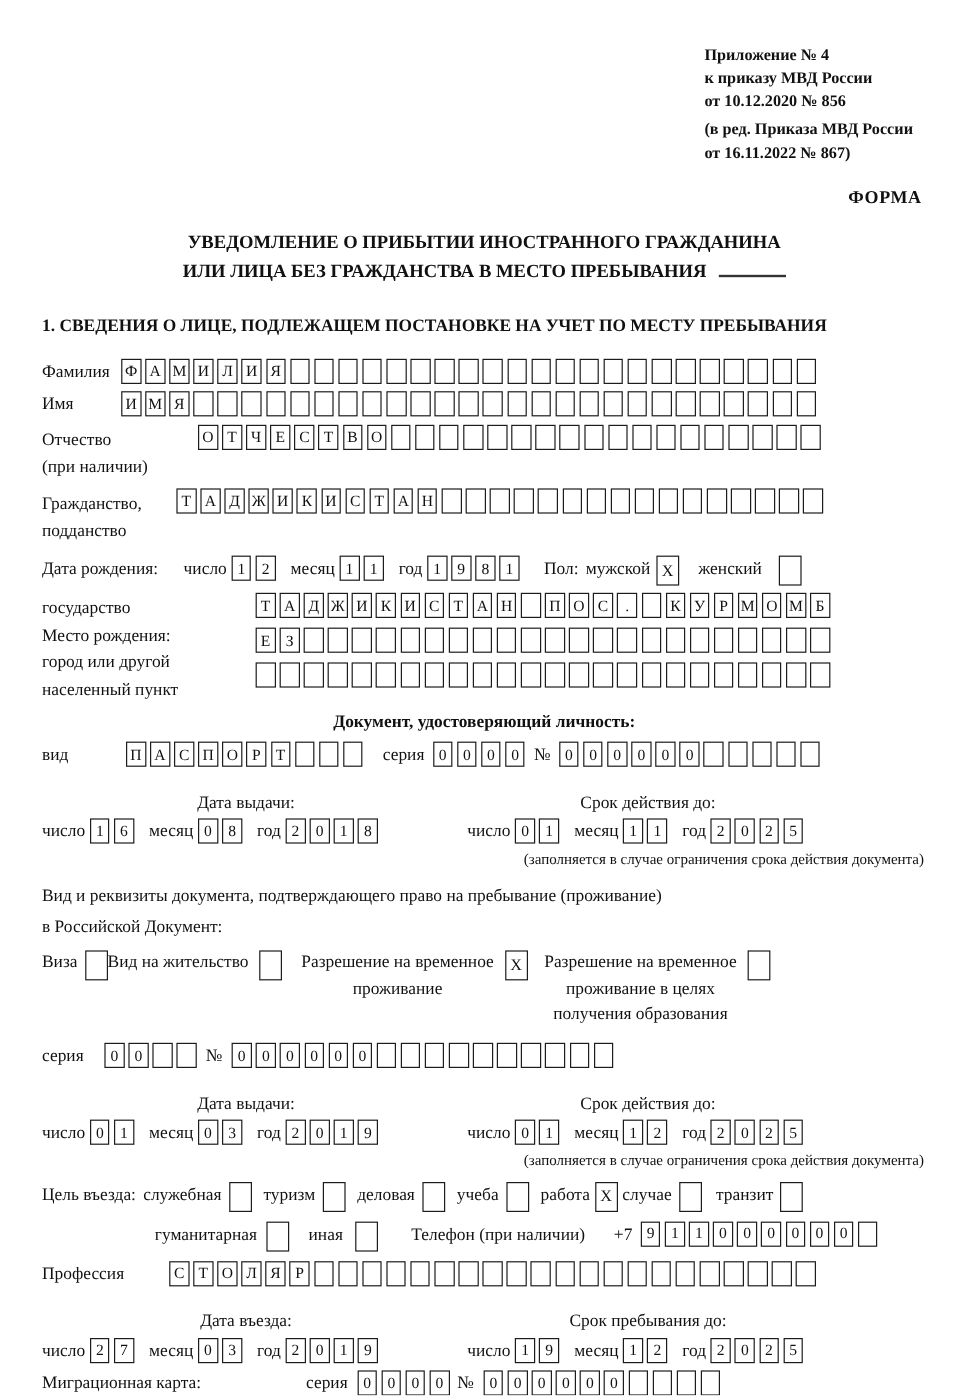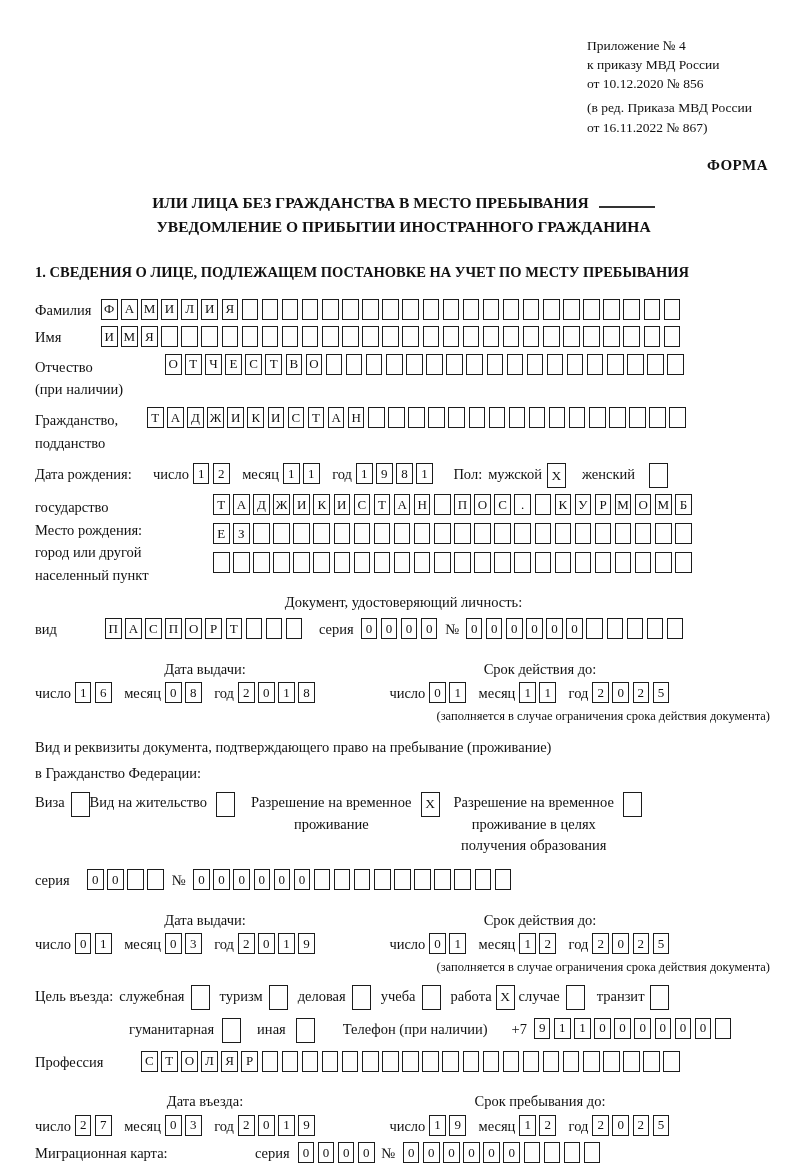--- a/index.html
+++ b/index.html
@@ -3,42 +3,42 @@
 <meta charset="utf-8">
 <style>
   html,body{margin:0;padding:0;background:#fff;}
   .page{
     position:relative;width:800px;height:1163px;box-sizing:border-box;
     background:#fff;color:#111;overflow:hidden;
     padding:36px 28px 0 35px;
     font-family:"Liberation Serif","DejaVu Serif",serif;
     font-size:14.5px;line-height:1.35;
   }
-  .annex{margin-left:552px;font-size:13.5px;line-height:1.42;}
+  .annex{margin-left:552px;font-size:13.5px;line-height:1.42;font-weight:bold;}
   .annex .gap{height:5px;}
   .forma{text-align:right;font-weight:bold;font-size:15px;margin-top:18px;padding-right:4px;letter-spacing:.5px;}
   .title{text-align:center;font-weight:bold;font-size:15.5px;margin-top:16px;line-height:1.55;}
   .uline{display:inline-block;width:56px;height:13px;border-bottom:2px solid #333;margin-left:10px;}
   .section{font-weight:bold;font-size:14.5px;margin-top:24px;margin-bottom:16px;}
   .row{display:flex;align-items:flex-start;margin-bottom:6px;flex-wrap:nowrap;}
   .lbl{flex:none;padding-top:2px;}
   .lblcol{flex:none;line-height:22.6px;padding-top:2px;}
   .cells{display:inline-flex;flex:none;}
   .cell{
     flex:none;display:inline-flex;align-items:center;justify-content:center;
     width:14.5px;height:19px;border:1.6px solid #1c1c1c;margin-right:3.6px;
     font-size:13px;
   }
   .cb{
     flex:none;display:inline-flex;align-items:center;justify-content:center;
     width:17px;height:23px;border:1.6px solid #1c1c1c;font-size:13.5px;
   }
   .cellrows>.cells{margin-bottom:8px;}
   .ctr{text-align:center;margin-top:14px;}
-  .b{font-weight:normal;text-align:center;}
+  .b{font-weight:bold;text-align:center;}
   .small{font-size:12.5px;}
   .dg{display:inline-flex;align-items:flex-start;flex:none;}
   .dg .dlbl{margin-right:4px;padding-top:2px;flex:none;}
   .dg .cells{margin-right:9px;}
   .titlesrow{display:flex;margin-bottom:3px;}
   .note-r{text-align:right;margin:-2px 2px 9px 0;}
   .opt{display:flex;align-items:flex-start;flex:none;}
   .optlines{text-align:center;line-height:1.5;margin-right:9px;}
   .spacer{flex:none;}
 </style>
@@ -52,22 +52,22 @@
     <div>к приказу МВД России</div>
     <div>от 10.12.2020 № 856</div>
     <div class="gap"></div>
     <div>(в ред. Приказа МВД России</div>
     <div>от 16.11.2022 № 867)</div>
   </div>
 
   <div class="forma">ФОРМА</div>
 
   <div class="title">
+    <div>УВЕДОМЛЕНИЕ О ПРИБЫТИИ ИНОСТРАННОГО ГРАЖДАНИНА</div>
     <div><span>ИЛИ ЛИЦА БЕЗ ГРАЖДАНСТВА В МЕСТО ПРЕБЫВАНИЯ</span><span class="uline"></span></div>
-    <div>УВЕДОМЛЕНИЕ О ПРИБЫТИИ ИНОСТРАННОГО ГРАЖДАНИНА</div>
   </div>
 
   <div class="section">1. СВЕДЕНИЯ О ЛИЦЕ, ПОДЛЕЖАЩЕМ ПОСТАНОВКЕ НА УЧЕТ ПО МЕСТУ ПРЕБЫВАНИЯ</div>
 
   <div class="row">
     <span class="lbl" style="width:66px">Фамилия</span>
     <span class="cells">
         <span class="cell">Ф</span>
         <span class="cell">А</span>
         <span class="cell">М</span>
@@ -410,21 +410,21 @@
           <span class="cell">2</span>
           <span class="cell">5</span>
         </span>
     </span>
   </div>
 
   <div class="note-r small">(заполняется в случае ограничения срока действия документа)</div>
 
   <div style="line-height:1.8">
     <div>Вид и реквизиты документа, подтверждающего право на пребывание (проживание)</div>
-    <div>в Гражданство Федерации:</div>
+    <div>в Российской Документ:</div>
   </div>
 
   <div class="row" style="margin-top:6px;margin-bottom:12px">
     <span class="opt">
       <span class="optlines" style="margin-right:6px">Виза</span>
       <span class="cells cbx">
           <span class="cb"></span>
         </span>
     </span>
     <span class="opt" style="">

